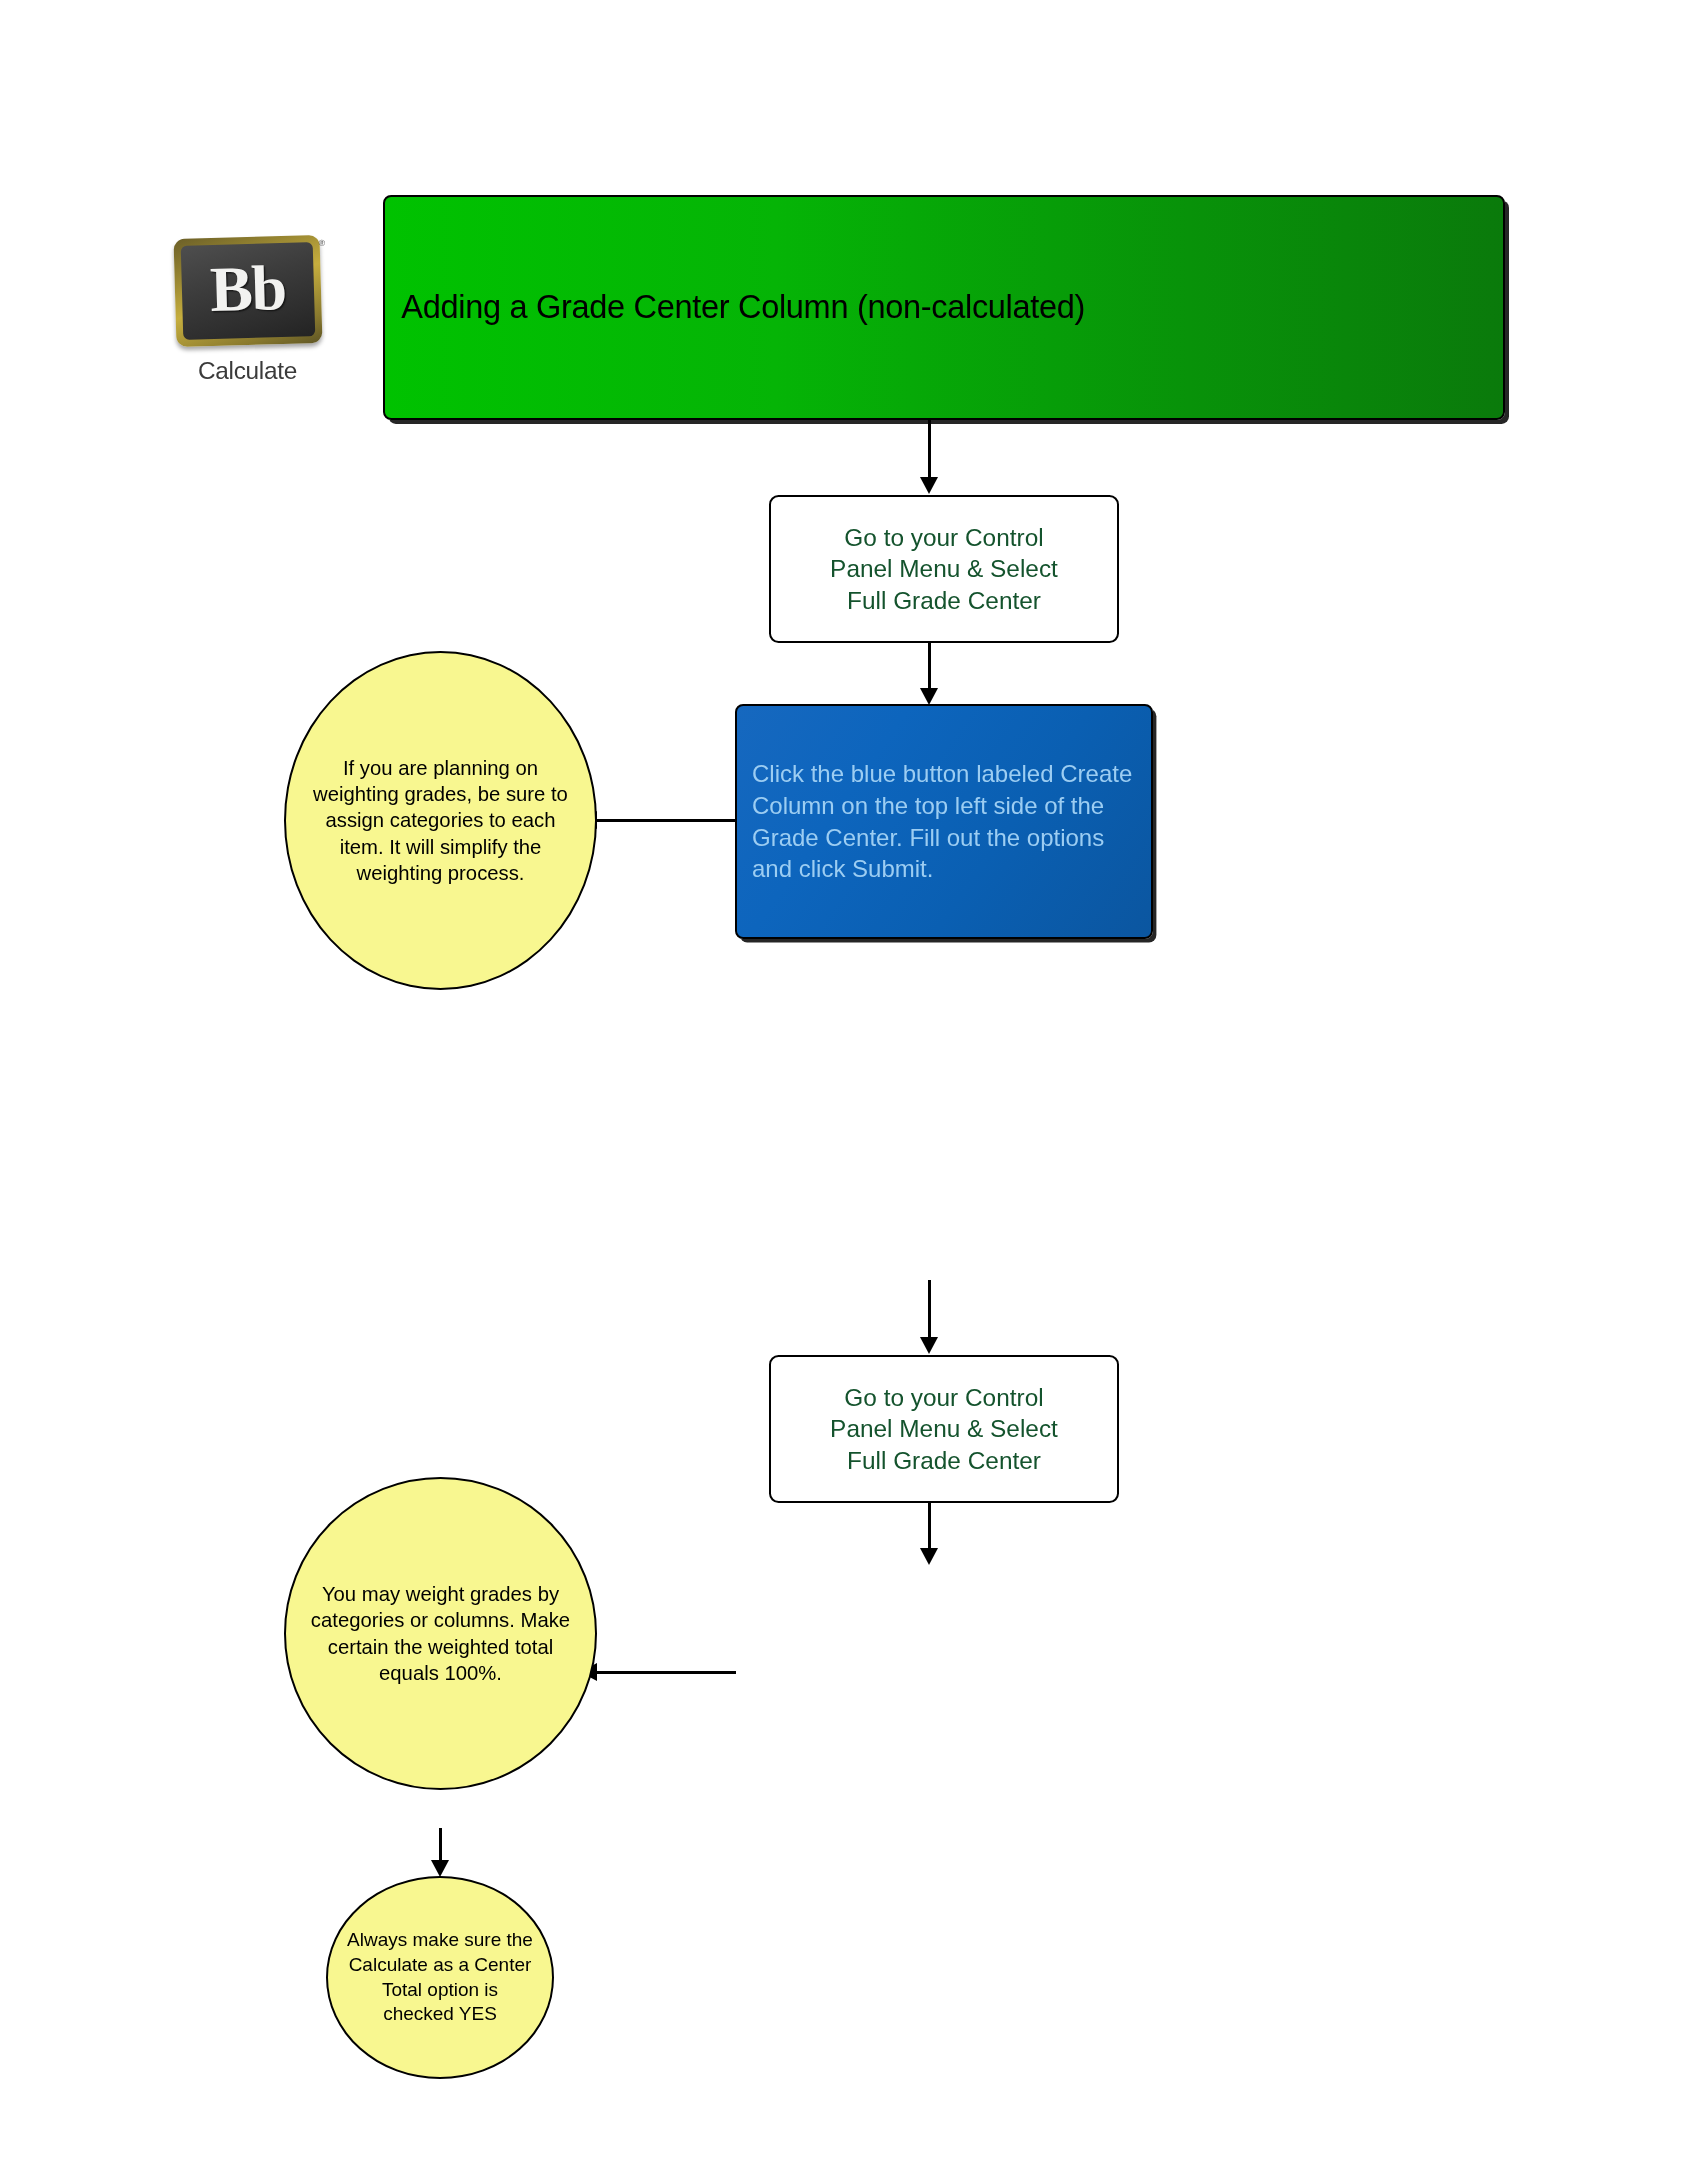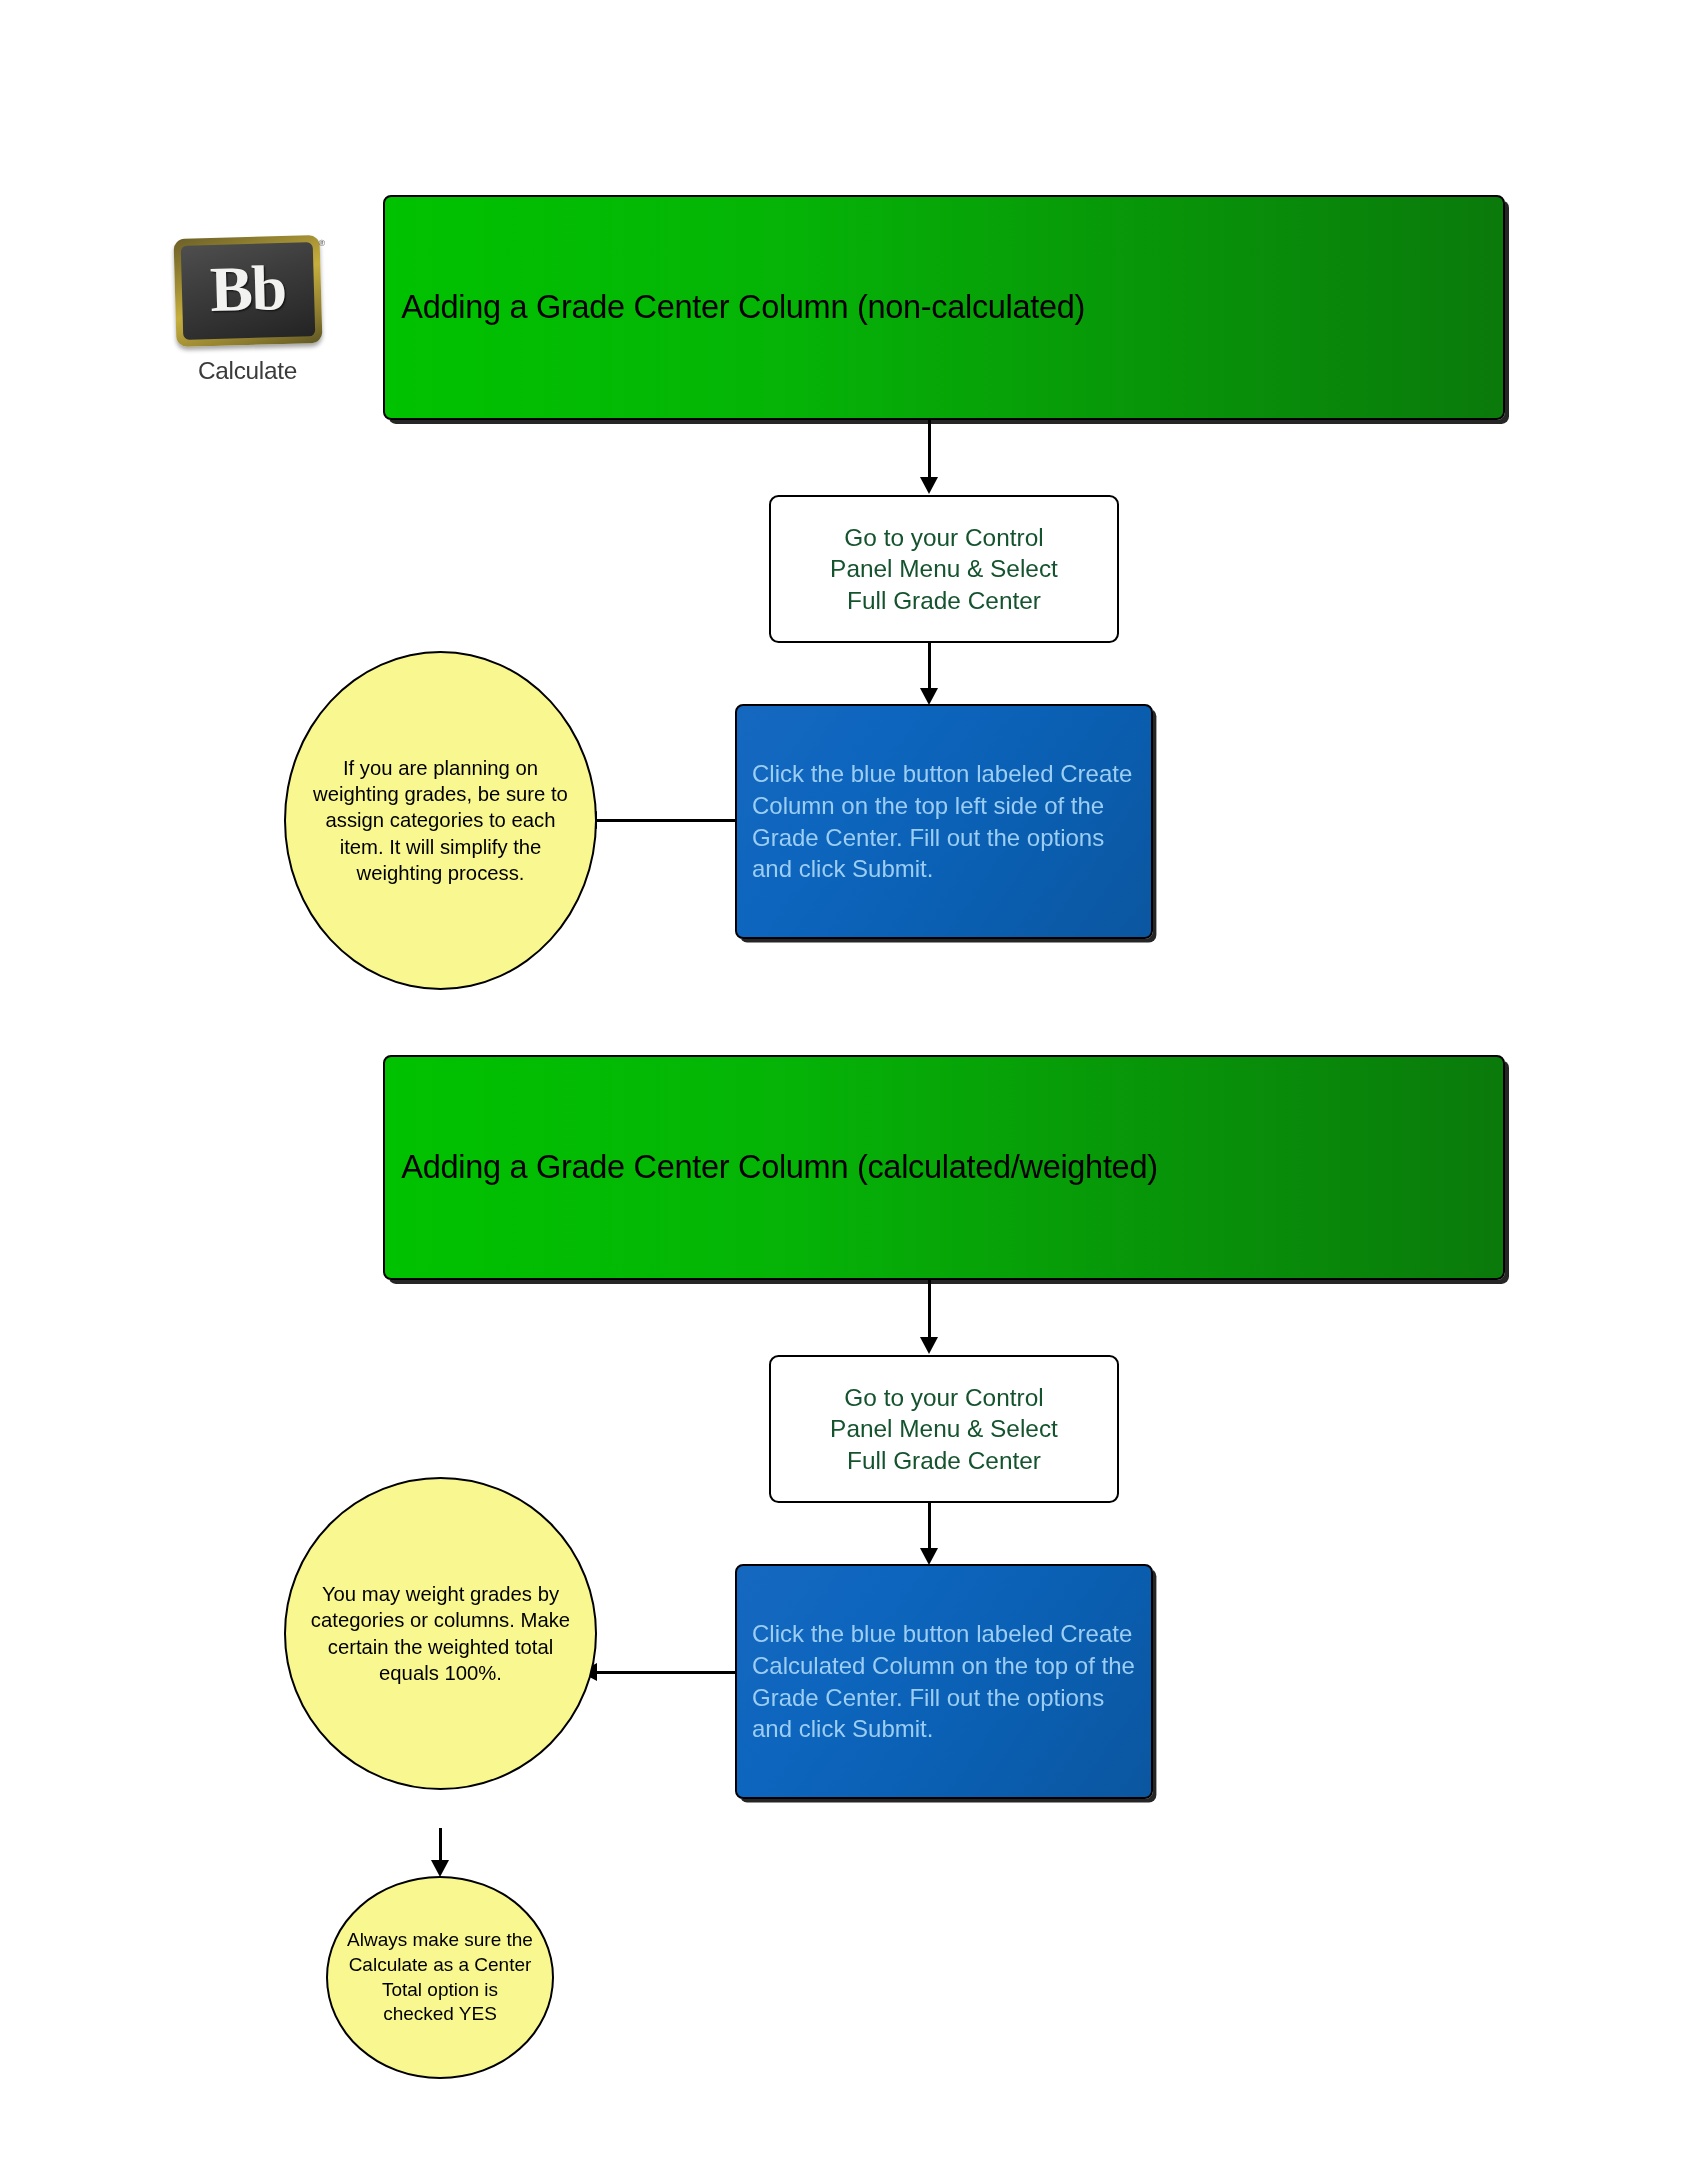--- a/index.html
+++ b/index.html
@@ -201,39 +201,33 @@
     <span class="label">Click the blue button labeled Create Column on the top left side of the Grade Center. Fill out the options and click Submit.</span>
   </div>
 
   <div class="connector h-line" style="left:596px; top:819px; width:140px;"></div>
   <div class="arrow-left" style="left:580px; top:811px;"></div>
 
   <div class="node yellow-circle circle-big" style="left:284px; top:651px; width:313px; height:339px;">
     <span class="label">If you are planning on weighting grades, be sure to assign categories to each item. It will simplify the weighting process.</span>
   </div>
 
-  <div class="node green-box" style="left:383px; top:1055px; width:1122px; height:225px;">
-    <span class="label">Adding a Grade Center Column (calculated/weighted)</span>
-  </div>
 
   <div class="connector v-line" style="left:928px; top:1280px; height:60px;"></div>
   <div class="arrow-down" style="left:920px; top:1337px;"></div>
 
   <div class="node white-box" style="left:769px; top:1355px; width:350px; height:148px;">
     <span class="label">Go to your Control
 Panel Menu &amp; Select
 Full Grade Center</span>
   </div>
 
   <div class="connector v-line" style="left:928px; top:1503px; height:47px;"></div>
   <div class="arrow-down" style="left:920px; top:1548px;"></div>
 
-  <div class="node blue-box" style="left:735px; top:1564px; width:418px; height:235px;">
-    <span class="label">Click the blue button labeled Create Calculated Column on the top of the Grade Center. Fill out the options and click Submit.</span>
-  </div>
 
   <div class="connector h-line" style="left:596px; top:1671px; width:140px;"></div>
   <div class="arrow-left" style="left:580px; top:1663px;"></div>
 
   <div class="node yellow-circle circle-big" style="left:284px; top:1477px; width:313px; height:313px;">
     <span class="label">You may weight grades by categories or columns. Make certain the weighted total equals 100%.</span>
   </div>
 
   <div class="connector v-line" style="left:439px; top:1828px; height:34px;"></div>
   <div class="arrow-down" style="left:431px; top:1860px;"></div>

